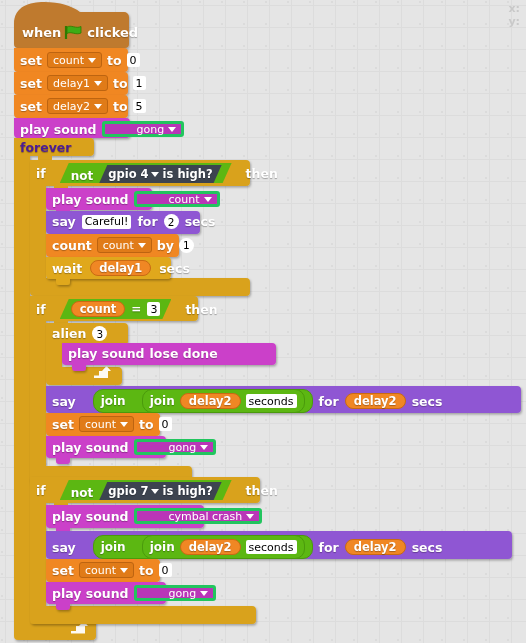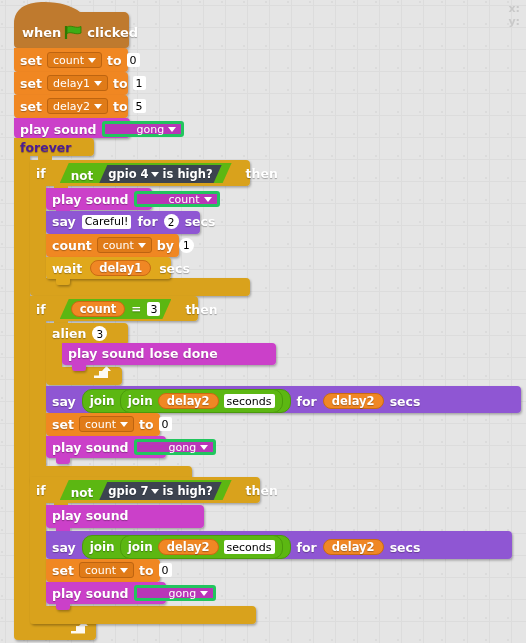--- a/index.html
+++ b/index.html
@@ -95,20 +95,21 @@
     display:inline-flex;align-items:center;height:20px;
     background:#5cb712;color:#fff;padding:0 11px;gap:6px;
     font-size:12px;font-weight:bold;box-sizing:border-box;
     clip-path:polygon(9px 0,100% 0,calc(100% - 9px) 100%,0 100%);
   }
   .join-oval{
     display:inline-flex;align-items:center;height:19px;
     background:#5cb712;border:1px solid #4a9a0c;border-radius:10px;
     padding:11px 7px;gap:5px;color:#fff;font-size:12px;font-weight:bold;
     box-sizing:border-box;
+    margin-left:11px;
   }
 </style>
 </head>
 <body>
 
 <div class="bg-dots"></div>
 
 <div class="stage-coords">
   <div><span>x:</span></div>
   <div><span>y:</span></div>
@@ -379,20 +380,24 @@
         <span class="sm-field"><span>7</span></span>
         <i class="caret" style="margin-left:-2px;"></i>
         <span>is  high?</span>
       </span>
     </span>
     <span style="margin-left:8px;">then</span>
   </div>
 
   <div style="position:absolute;left:52px;top:508px;display:flex;align-items:center;gap:5px;color:#fff;font-size:12.5px;font-weight:bold;text-shadow:0 1px 1px rgba(0,0,0,.3);">
     <span>play sound</span>
+    <span class="dropdown dd-sound">
+      <span>cymbal crash</span>
+      <i class="caret"></i>
+    </span>
   </div>
 
   <div style="position:absolute;left:52px;top:535px;display:flex;align-items:center;gap:6px;color:#fff;font-size:12.5px;font-weight:bold;text-shadow:0 1px 1px rgba(0,0,0,.3);">
     <span>say</span>
     <span class="join-oval">
       <span>join</span>
       <span class="join-oval" style="background:#5cb712;">
         <span>join</span>
         <span class="var-oval">delay2</span>
         <span class="rect-in">seconds</span>

